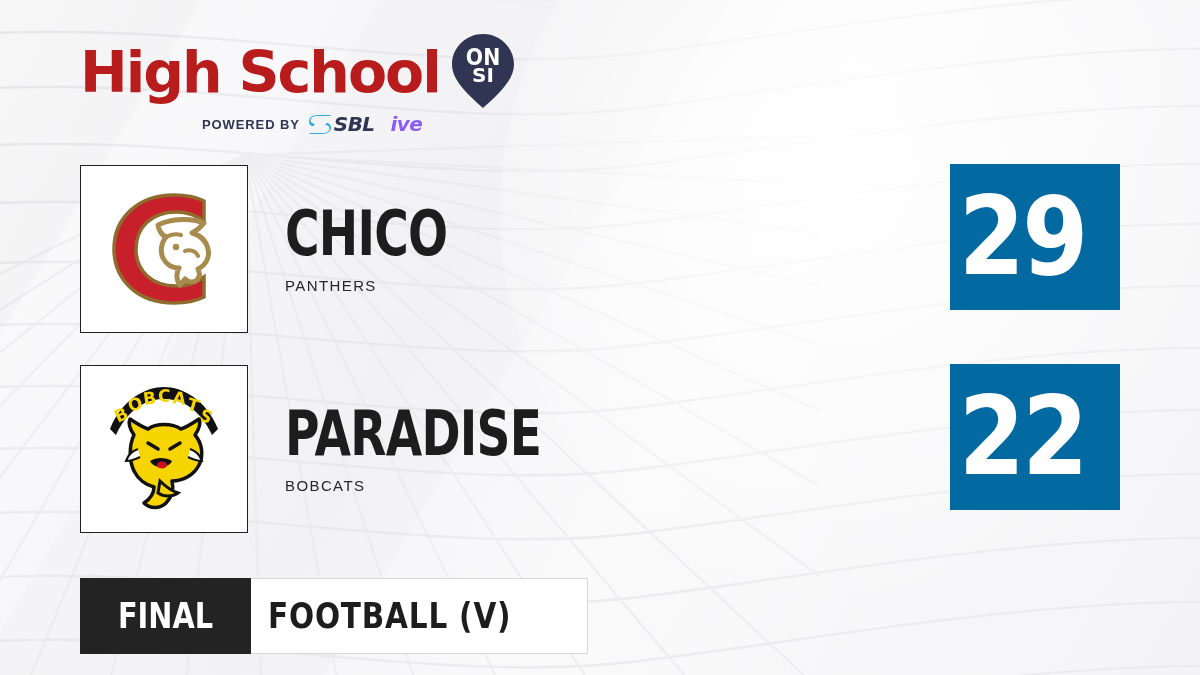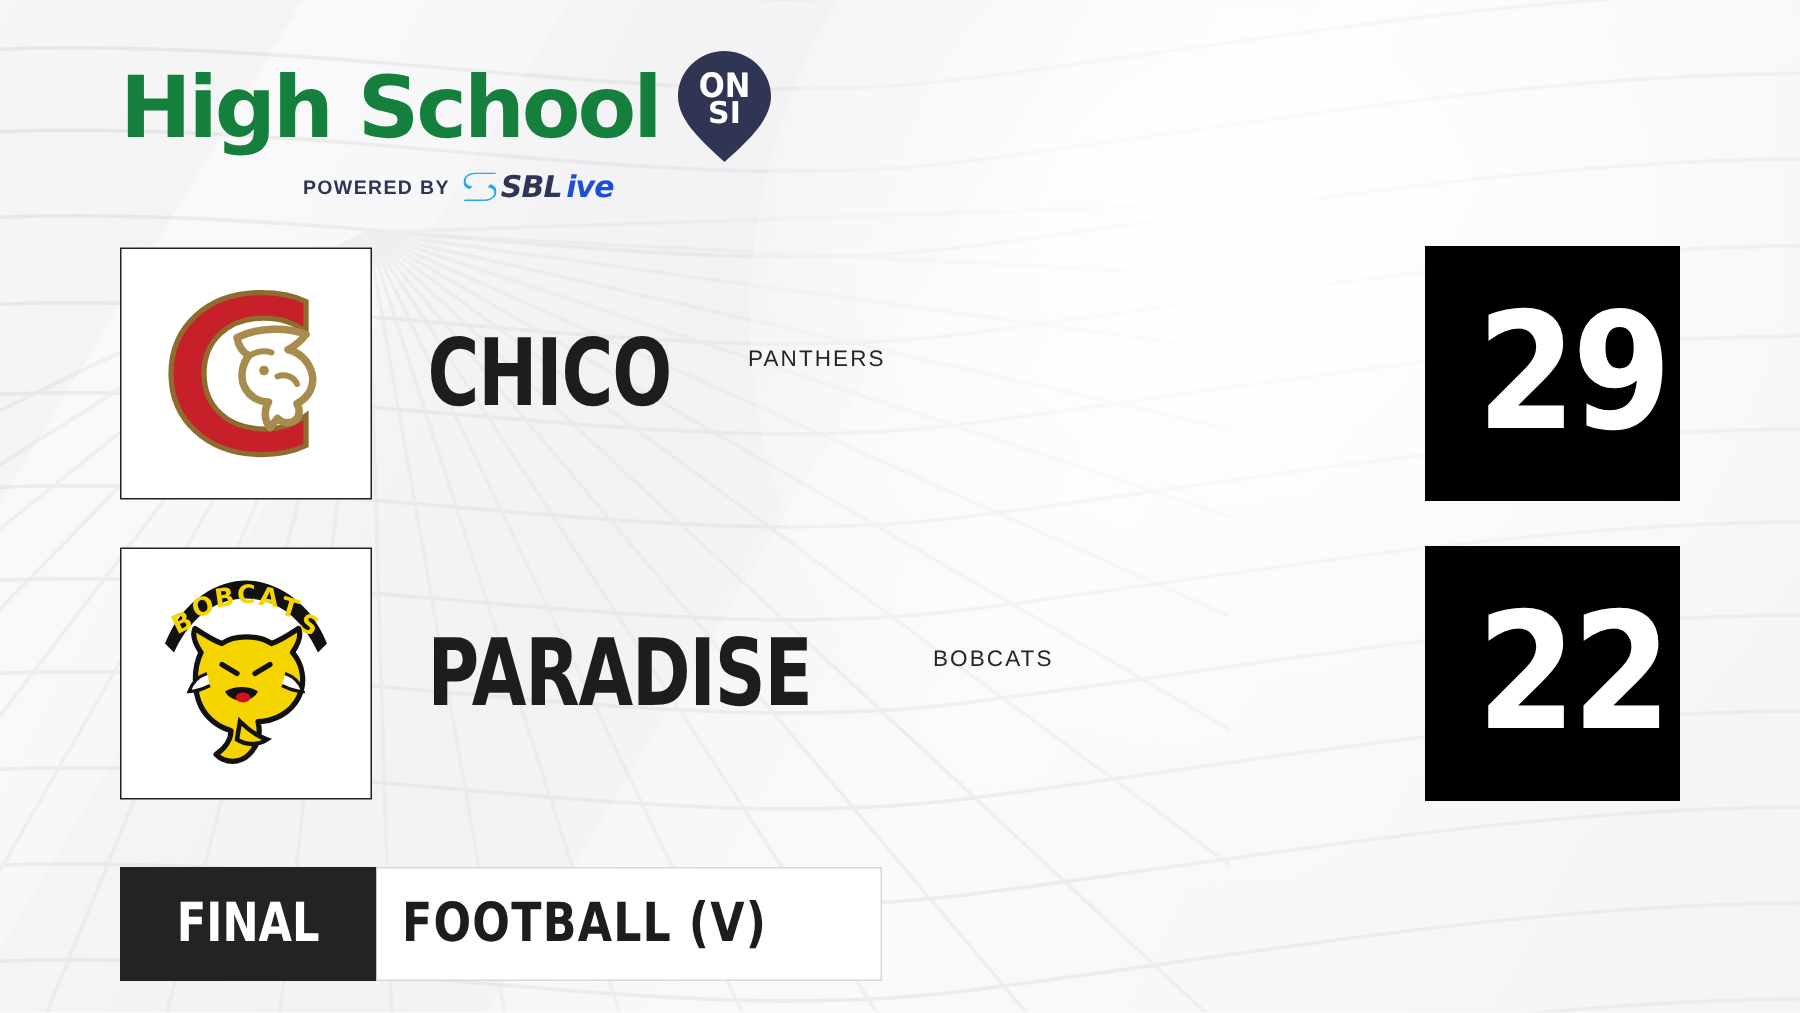--- a/index.html
+++ b/index.html
@@ -79,21 +79,21 @@
     display: flex;
     align-items: center;
     gap: 10px;
   }
   .logo-word {
     font-family: "DejaVu Sans", sans-serif;
     font-weight: 700;
     font-size: 57px;
     line-height: 1;
     letter-spacing: -2.0px;
-    color: #15803d;
+    color: #b91c1c;
     white-space: nowrap;
   }
   .logo-pin {
     position: relative;
     width: 62px;
     height: 74px;
     flex: 0 0 auto;
     margin-left: 2px;
     margin-top: -2px;
   }
@@ -118,21 +118,21 @@
   }
   .sbl-text {
     font-family: "DejaVu Sans", sans-serif;
     font-weight: 700;
     font-style: italic;
     font-size: 20px;
     letter-spacing: -0.6px;
     line-height: 1;
   }
   .sbl-dark { color: #2f3553; }
-  .sbl-blue { color: #1d4ed8; }
+  .sbl-blue { color: #8b5cf6; margin-left: 13px; }
 
   
   .team-row {
     position: absolute;
     left: 80px;
     width: 1040px;
     height: 170px;
     display: flex;
     align-items: center;
   }
@@ -148,20 +148,21 @@
     display: flex;
     align-items: center;
     justify-content: center;
     flex: 0 0 auto;
   }
   .logo-card svg { display: block; }
 
   .team-text {
     margin-left: 37px;
     display: flex;
+    flex-direction: column;
     justify-content: center;
   }
   .team-name {
     font-family: "DejaVu Sans", sans-serif;
     font-weight: 700;
     font-size: 62px;
     line-height: 0.98;
     letter-spacing: -1px;
     color: #1d1d1d;
     transform: scaleX(0.76);
@@ -174,25 +175,25 @@
     font-weight: 400;
     font-size: 15px;
     letter-spacing: 1.4px;
     color: #262626;
     white-space: nowrap;
   }
 
   .score-box {
     position: absolute;
     width: 170px;
-    height: 170px;
-    background: #000000;
-    display: flex;
-    align-items: center;
-    justify-content: flex-end;
+    height: 146px;
+    background: #0369a1;
+    display: flex;
+    align-items: center;
+    justify-content: flex-start;
     left: 950px;
   }
   .score-box.s1 { top: 164px; }
   .score-box.s2 { top: 364px; }
   .score-val {
     font-family: "DejaVu Sans", sans-serif;
     font-weight: 700;
     font-size: 108px;
     line-height: 1;
     color: #ffffff;

